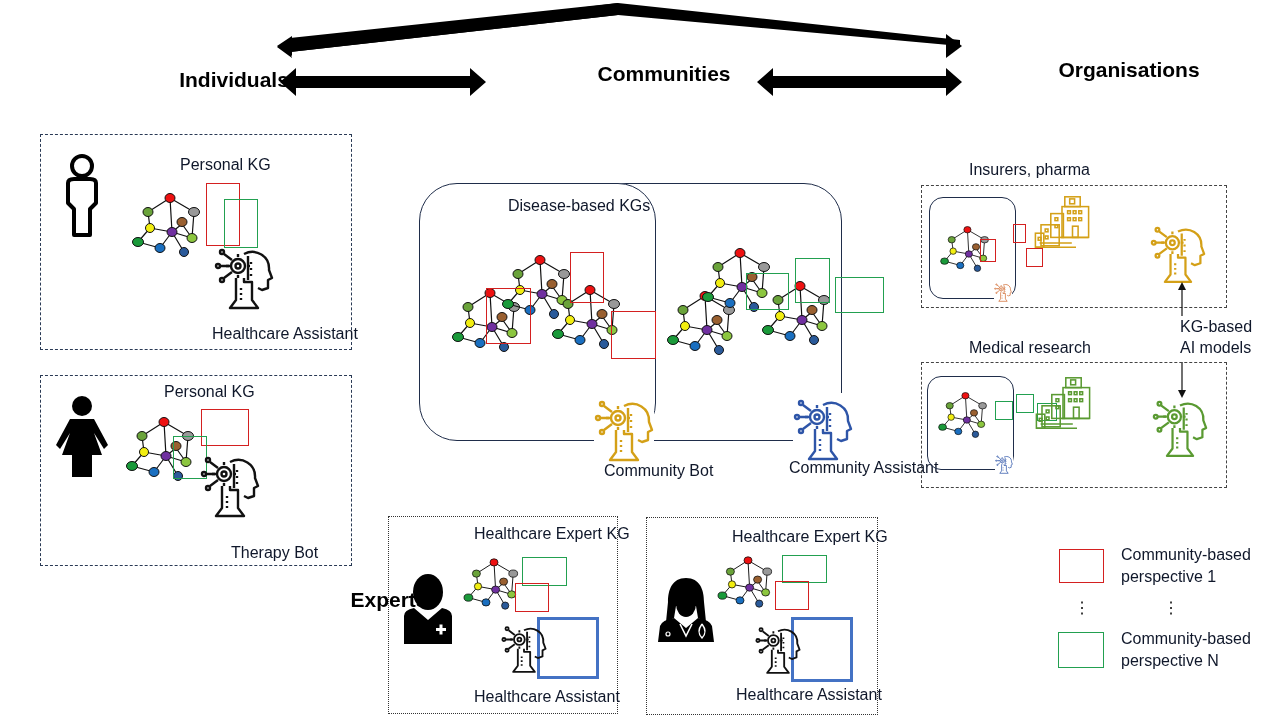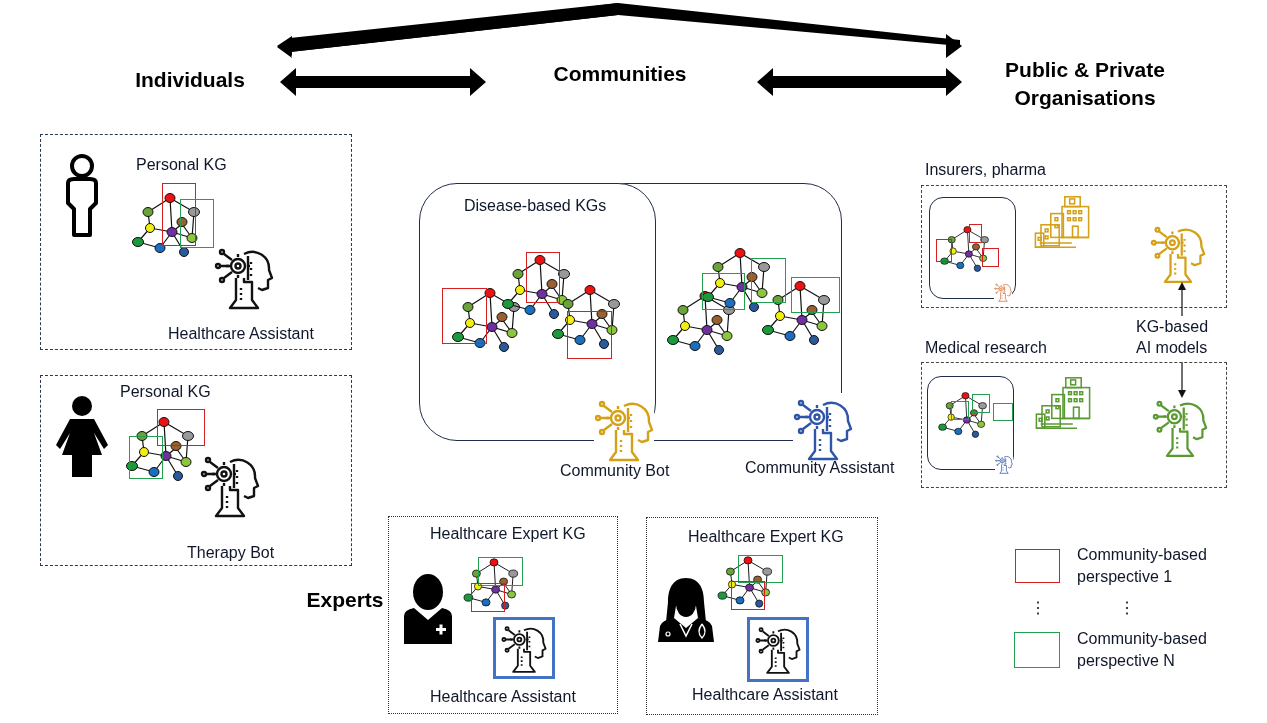--- a/index.html
+++ b/index.html
@@ -1,17 +1,17 @@
 <!DOCTYPE html>
 <html><head>
 <meta charset="utf-8">
 <style>
   html, body { margin: 0; padding: 0; background: #ffffff; }
   body { width: 1267px; height: 723px; position: relative; overflow: hidden; font-family: "Liberation Sans", sans-serif; color: #111; }
-  .abs { position: absolute; }
+  .abs { position: absolute; margin-left: 44px; }
   .title { font-weight: bold; font-size: 21px; text-align: center; line-height: 28px; color: #000; }
   .lbl { font-size: 16px; color: #0f172a; white-space: nowrap; }
   .box-dash { position: absolute; border: 1.3px dashed #2a3a55; box-sizing: border-box; }
   .box-dot { position: absolute; border: 1.3px dotted #333; box-sizing: border-box; }
   .box-dashdot { position: absolute; box-sizing: border-box; }
   .round { position: absolute; border: 1.3px solid #1f2d4a; border-radius: 38px; box-sizing: border-box; }
   svg { position: absolute; overflow: visible; }
 </style>
 </head>
 <body>
@@ -26,21 +26,20 @@
   <polygon points="280,82 296,68 296,76 470,76 470,68 486,82 470,96 470,88 296,88 296,96" fill="#000"></polygon>
 
   <polygon points="757,82 773,68 773,76 946,76 946,68 962,82 946,96 946,88 773,88 773,96" fill="#000"></polygon>
 </svg>
 
 <div class="abs title" style="left:120px;top:66px;width:140px;">Individuals</div>
 <div class="abs title" style="left:490px;top:60px;width:260px;">
   <div>Communities</div>
 </div>
 <div class="abs title" style="left:975px;top:56px;width:220px;">
-  <div>Public &amp; Private</div>
   <div>Organisations</div>
 </div>
 
 <svg width="0" height="0" style="left:0;top:0">
   <defs>
     <symbol id="robot" viewBox="0 0 60 70">
       <g fill="none" stroke="currentColor" stroke-width="2.4" stroke-linejoin="round">
         <path d="M30 12 C42 6 56 14 55 28 L58 36 L54 38 L54 46 L48 48 L44 46"></path>
         <path d="M34 14 L34 38 M37 20 L37 22 M37 26 L37 28 M37 32 L37 34"></path>
         <circle cx="24" cy="24" r="7"></circle>

